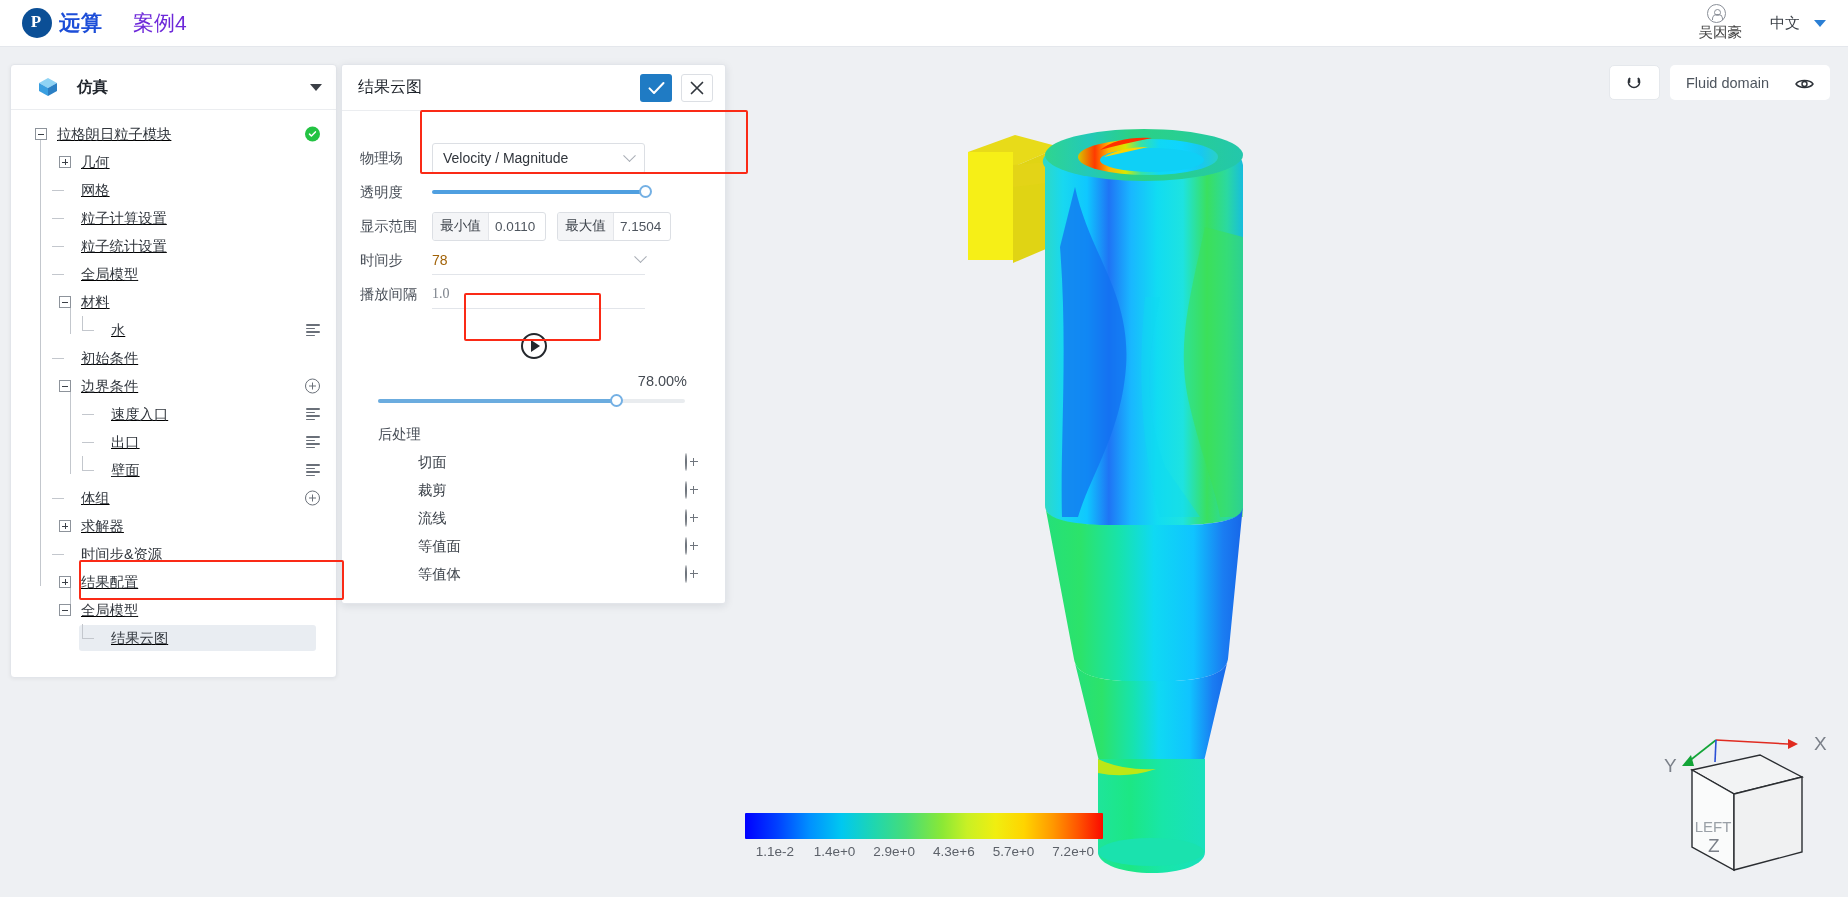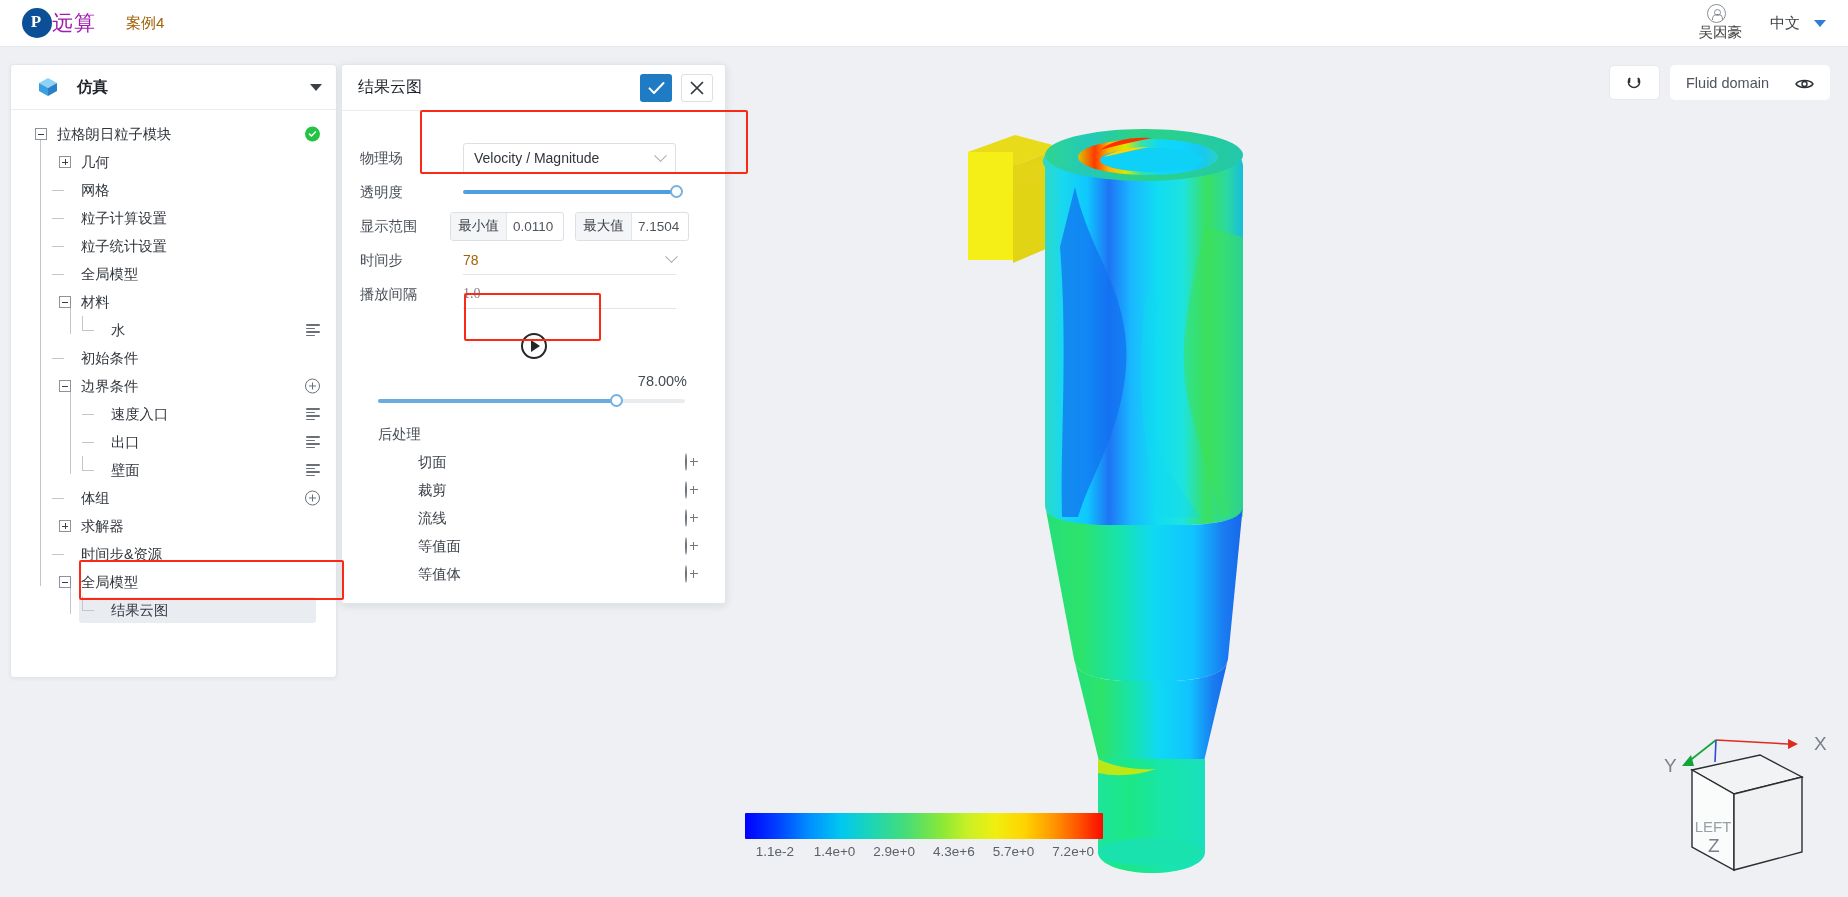--- a/index.html
+++ b/index.html
@@ -23,25 +23,25 @@
   .brand-logo {
     width: 30px; height: 30px; border-radius: 50%;
     background: #0b4f96;
     display: flex; align-items: center; justify-content: center;
     color: #fff; font-size: 17px; font-weight: bold;
     font-family: "Liberation Serif", serif;
     position: relative;
   }
   .brand-logo span { position: relative; top: -1px; left: -1px; }
   .brand-name {
-    font-size: 21px; color: #a21caf;
-    font-weight: 400; letter-spacing: 1px;
+    margin-left: 7px; font-size: 21px; color: #1d4ed8;
+    font-weight: 700; letter-spacing: 1px;
   }
   .case-name {
-    margin-left: 30px; font-size: 15px; color: #a16207;
+    margin-left: 30px; font-size: 21px; color: #6d28d9;
   }
   .topbar-right {
     margin-left: auto; display: flex; align-items: center; margin-right: 22px;
   }
   .user-chip { display: flex; align-items: center; color: #444; font-size: 14.5px; flex-direction: column; }
   .avatar-ring {
     width: 19px; height: 19px; border: 1.3px solid #8a8f98; border-radius: 50%;
     margin-right: 8px; position: relative;
   }
   .avatar-ring::before {
@@ -82,21 +82,21 @@
     width: 22px; height: 22px; margin-left: 12px; position: relative;
   }
   .tree-head-title {
     margin-left: 18px; font-size: 15.5px; color: #22272e; font-weight: 600;
   }
   .collapse-caret {
     margin-left: auto; width: 0; height: 0;
     border-left: 6px solid transparent; border-right: 6px solid transparent;
     border-top: 7px solid #3b3f46;
   }
-  .tree-body { padding: 10px 0 9px 0; position: relative; overflow: hidden; flex: 1; }
+  .tree-body { padding: 10px 0 9px 0; position: relative; overflow: hidden; flex: 1; text-decoration: underline; }
 
   .tree-row {
     position: relative; height: 28px; display: flex; align-items: center;
     font-size: 14.3px; color: #31363d; white-space: nowrap;
   }
   .tree-row .lbl { color: #31363d; }
   .tree-row.depth0 { padding-left: 24px; }
   .tree-row.depth1 { padding-left: 48px; }
   .tree-row.depth2 { padding-left: 78px; }
 
@@ -187,21 +187,21 @@
   }
   .btn-close {
     width: 32px; height: 28px; background: #fff; border: 1px solid #dcdfe4;
     border-radius: 3px; display: flex; align-items: center; justify-content: center;
     cursor: pointer;
   }
 
   .rp-body { padding: 30px 18px 0 18px; }
   .frow { display: flex; align-items: center; min-height: 34px; }
   .flabel { width: 72px; flex: 0 0 72px; font-size: 14.3px; color: #4a5059; }
-  .fctl { flex: 1; display: flex; align-items: center; justify-content: center; }
+  .fctl { flex: 1; display: flex; align-items: center; }
 
   .select-box {
     width: 213px; height: 31px; border: 1px solid #dcdfe4; border-radius: 3px;
     background: #fff; display: flex; align-items: center; padding: 0 10px;
     font-size: 14px; color: #30353c; cursor: pointer;
   }
   .select-box .chev { margin-left: auto; }
   .chev {
     width: 9px; height: 9px; border-right: 1.5px solid #a8adb5;
     border-bottom: 1.5px solid #a8adb5; transform: rotate(45deg) translate(-2px,-2px);
@@ -580,20 +580,24 @@
       <div class="tree-row depth1">
         <span class="pm plus"></span>
         <span class="lbl">求解器</span>
       </div>
 
       <div class="tree-row depth1">
         <span class="stub"></span>
         <span class="lbl">时间步&amp;资源</span>
       </div>
 
+      <div class="tree-row depth1">
+        <span class="pm plus"></span>
+        <span class="lbl">结果配置</span>
+      </div>
 
       <div class="tree-row depth1">
         <span class="pm"></span>
         <span class="lbl">全局模型</span>
       </div>
 
       <div class="tree-row depth2 selected">
         <span class="sel-bg"></span>
         <span class="stub last"></span>
         <span class="lbl">结果云图</span>

